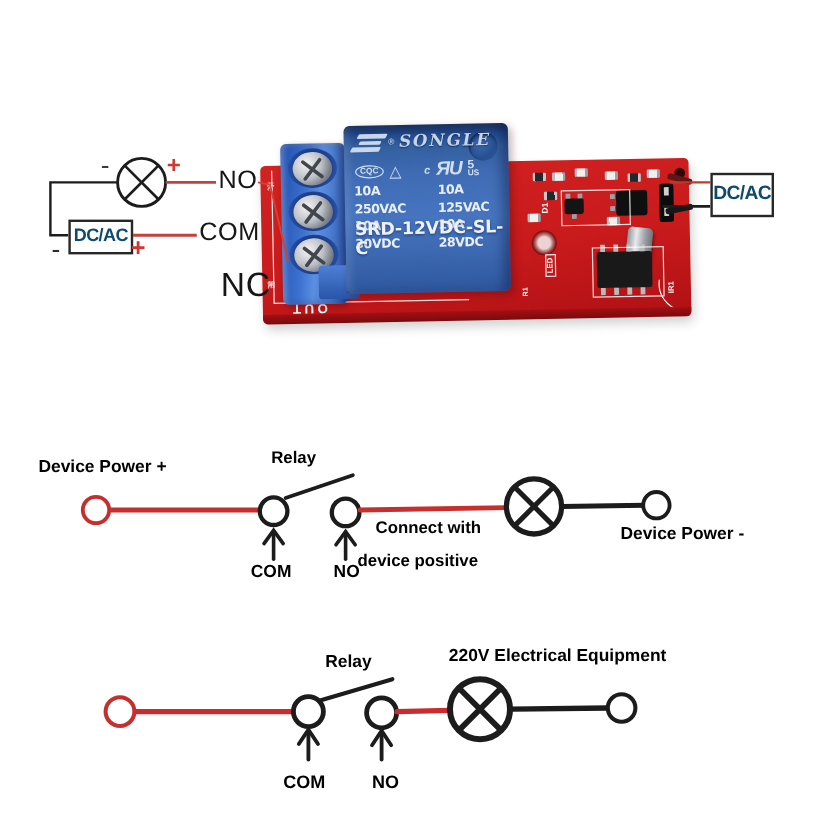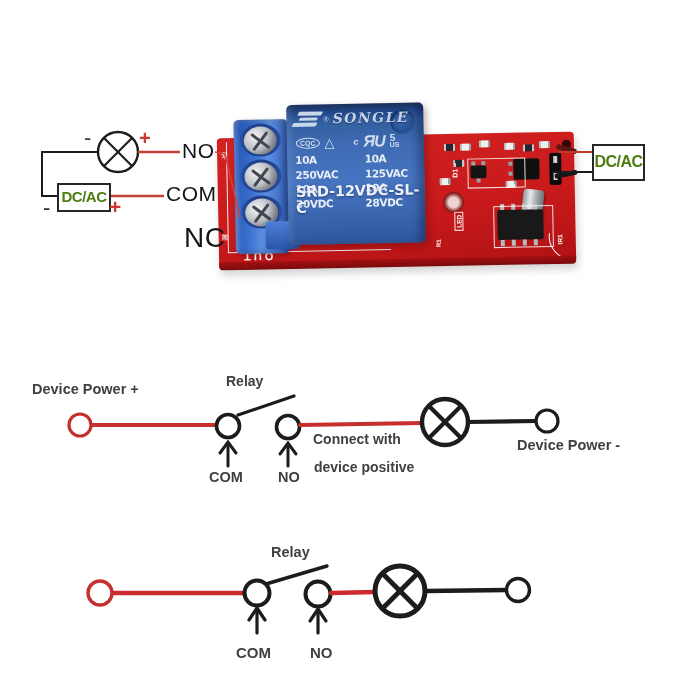--- a/index.html
+++ b/index.html
@@ -1,22 +1,22 @@
 <!DOCTYPE html>
 <html><head>
 <meta charset="utf-8">
 <style>
   html,body{margin:0;padding:0;background:#fff;}
   .stage{position:relative;width:700px;height:700px;background:#ffffff;overflow:hidden;
          font-family:"Liberation Sans",sans-serif;}
   svg.overlay{position:absolute;left:0;top:0;z-index:5;pointer-events:none;}
-  .lbl{position:absolute;font-weight:bold;color:#404040;white-space:nowrap;z-index:6;}
+  .lbl{position:absolute;font-weight:bold;color:#000000;white-space:nowrap;z-index:6;}
   .plain{position:absolute;color:#161616;white-space:nowrap;z-index:6;line-height:1;}
   .red{color:#cf3732;}
-  .srcbox{position:absolute;z-index:6;background:#fff;border:2px solid #272727;color:#4d7c0f;
+  .srcbox{position:absolute;z-index:6;background:#fff;border:2px solid #272727;color:#0c4a6e;
           font-weight:bold;text-align:center;letter-spacing:-0.5px;}
   
   .module{position:absolute;left:218px;top:135px;width:357px;height:131px;z-index:1;
           background:linear-gradient(173deg,#d22221 0%,#c91a1c 55%,#b01114 100%);
           border-radius:4px;transform:rotate(-1.1deg);
           box-shadow:2px 6px 9px rgba(0,0,0,0.18);}
   .pcb-edge{position:absolute;left:0;top:124px;width:100%;height:8px;
             background:linear-gradient(#a31013,#7a0a0c);border-radius:0 0 4px 4px;}
   .silk-frame{position:absolute;left:9px;top:4px;width:162px;height:110px;
               border-left:1.5px solid rgba(255,255,255,.9);
@@ -278,21 +278,22 @@
       <div class="silktxt" style="left:216px;top:106px;font-size:6px">R1</div>
       <div class="silktxt" style="left:336px;top:104px;font-size:6.5px">IR1</div>
       <div class="ledbox">LED</div>
     </div>
     <div class="pcb-edge"></div>
   </div>
 
   <div class="lbl" style="left:32px;top:381px;font-size:14.5px">Device Power +</div>
   <div class="lbl" style="left:226px;top:373px;font-size:14px">Relay</div>
   <div class="lbl" style="left:313px;top:431px;font-size:14px">Connect with</div>
-  <div class="lbl" style="left:314px;top:459px;font-size:14px">device positive</div>
+  <div class="lbl" style="left:298px;top:459px;font-size:14px">device positive</div>
   <div class="lbl" style="left:209px;top:469px;font-size:14.5px">COM</div>
   <div class="lbl" style="left:278px;top:469px;font-size:14.5px">NO</div>
   <div class="lbl" style="left:517px;top:437px;font-size:14.5px">Device Power -</div>
 
   <div class="lbl" style="left:271px;top:544px;font-size:14.5px">Relay</div>
   <div class="lbl" style="left:236px;top:644px;font-size:15px">COM</div>
   <div class="lbl" style="left:310px;top:644px;font-size:15px">NO</div>
+  <div class="lbl" style="left:374px;top:539px;font-size:14.5px">220V Electrical Equipment</div>
 </div>
 
 </body></html>

